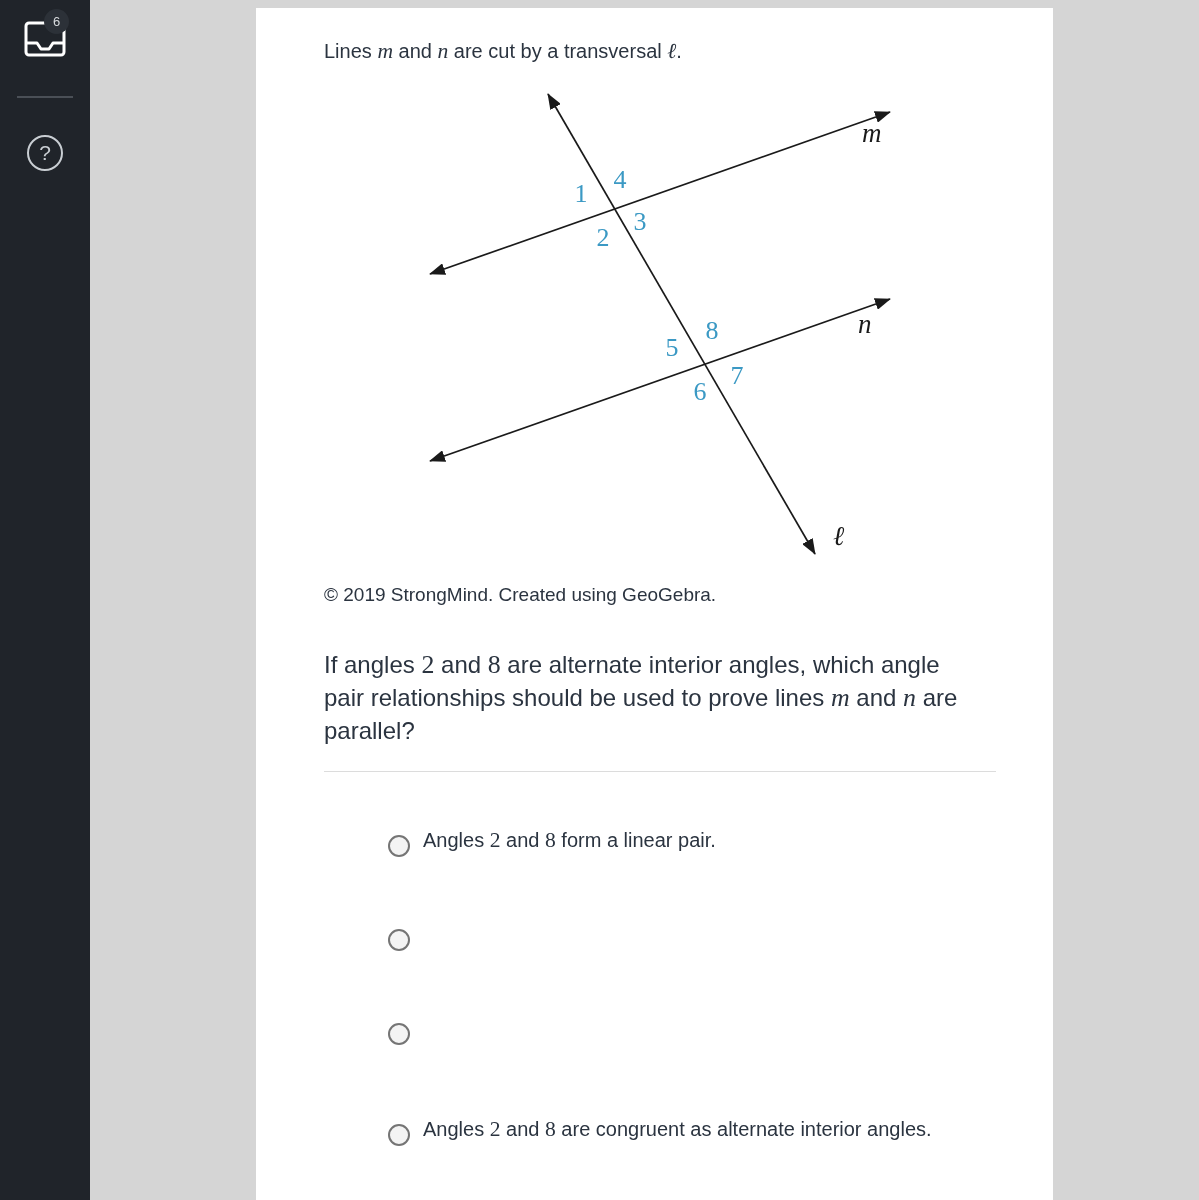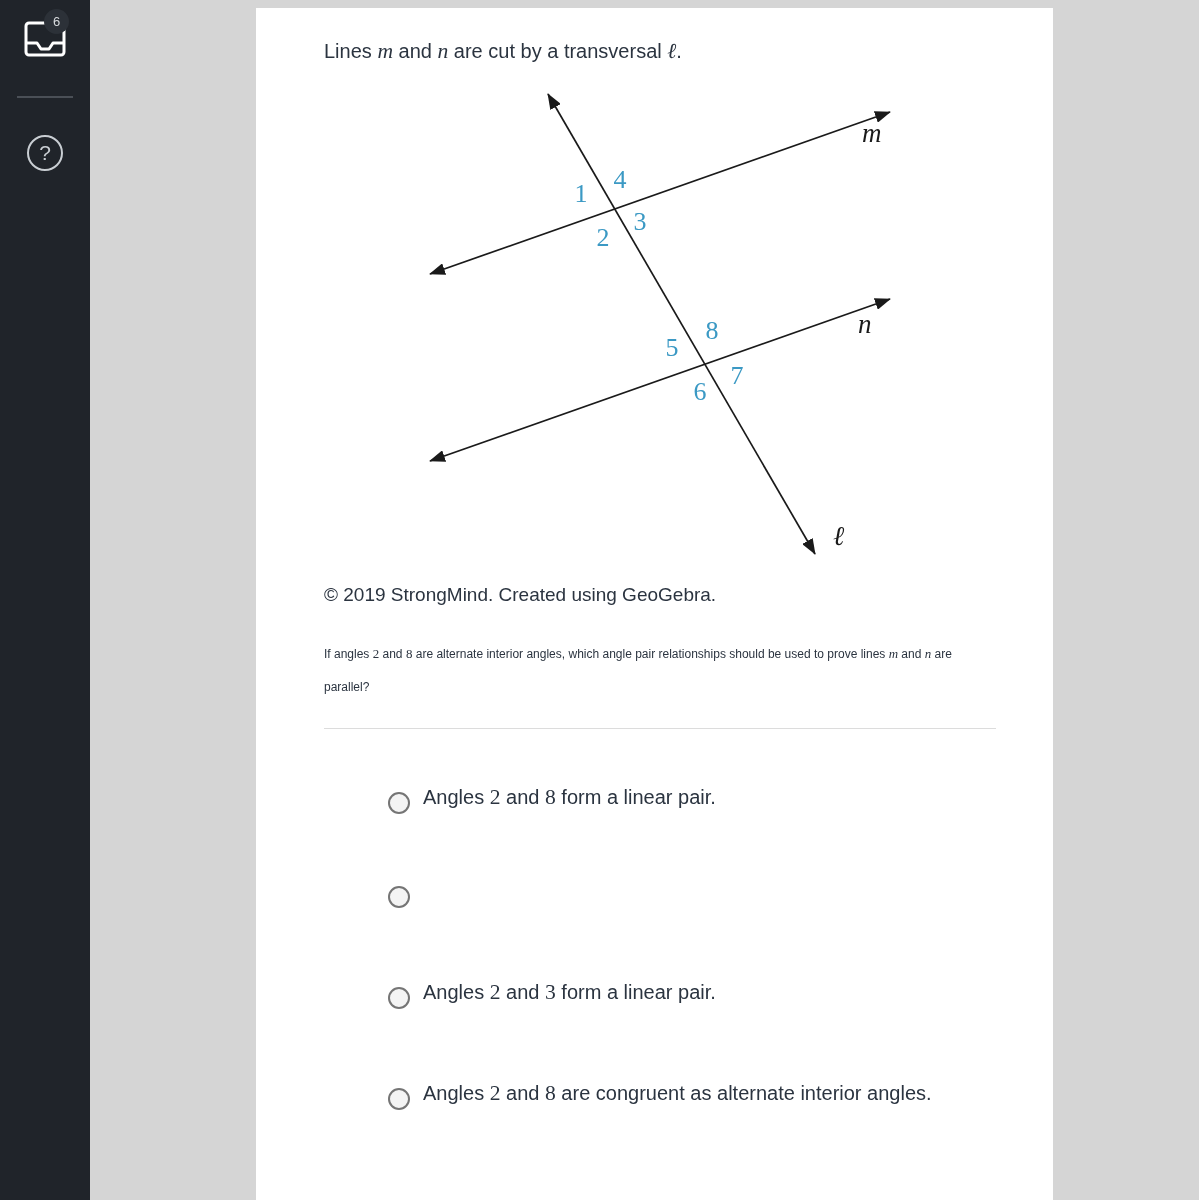--- a/index.html
+++ b/index.html
@@ -41,21 +41,21 @@
   .seg-m  { font-family: "Liberation Serif", serif; font-size: 1.08em; }
   .seg-mi { font-family: "Liberation Serif", serif; font-style: italic; font-size: 1.08em; }
 
   .diagram-svg { display: block; margin: 20px 0 0 76px; }
   .angle { font: 26px "Liberation Serif", serif; text-anchor: middle; }
   .line-label { font: italic 27px "Liberation Serif", serif; fill: #1a1a1a; }
   .geo-line { stroke: #1a1a1a; stroke-width: 1.7; }
 
   .credit { font-size: 19px; color: #2b3440; }
 
-  .question-text { margin-top: 31px; font-size: 12px; line-height: 33px; max-width: 645px; }
+  .question-text { margin-top: 42px; font-size: 24px; line-height: 33px; max-width: 645px; }
 
   .q-divider { margin-top: 24px; border: none; border-top: 1px solid #dcdcdc; }
 
   .options { margin: 52px 0 0 64px; }
   .option-row { display: flex; align-items: flex-end; gap: 13px; margin-bottom: 68px; }
   .option-row:last-child { margin-bottom: 0; }
   .radio {
     flex: 0 0 auto; width: 22px; height: 22px; margin-top: 4px;
     border: 2px solid #757575; border-radius: 50%; background: #f4f4f4;
   }
@@ -116,21 +116,20 @@
     <div class="options">
       <div class="option-row">
         <span class="radio"></span>
         <span class="option-label"><span class="seg-p">Angles </span><span class="seg-m">2</span><span class="seg-p"> and </span><span class="seg-m">8</span><span class="seg-p"> form a linear pair.</span></span>
       </div>
       <div class="option-row">
         <span class="radio"></span>
       </div>
       <div class="option-row">
         <span class="radio"></span>
-        <span class="option-label"><span class="seg-p">Angles </span><span class="seg-m">2</span><span class="seg-p"> and </span><span class="seg-m">3</span><span class="seg-p"> form a linear pair.</span></span>
       </div>
       <div class="option-row">
         <span class="radio"></span>
         <span class="option-label"><span class="seg-p">Angles </span><span class="seg-m">2</span><span class="seg-p"> and </span><span class="seg-m">8</span><span class="seg-p"> are congruent as alternate interior angles.</span></span>
       </div>
     </div>
 
   </main>
 </div>
 

